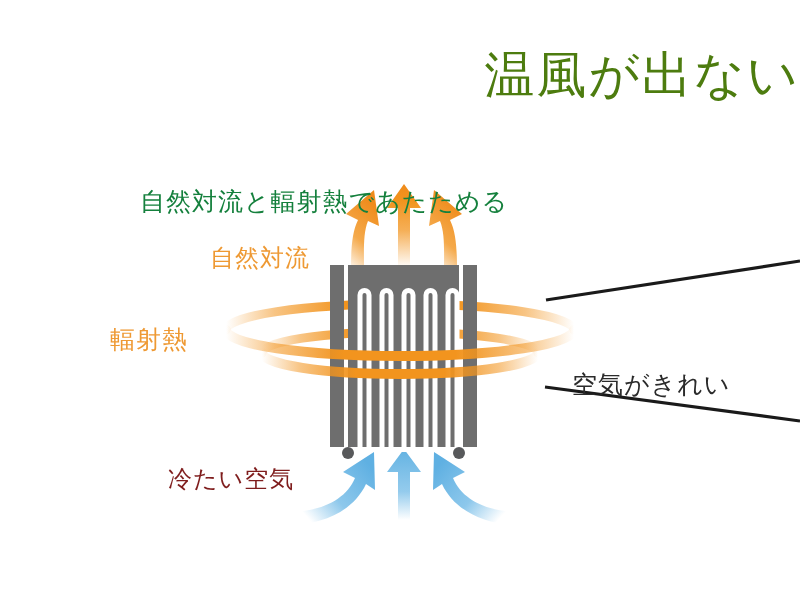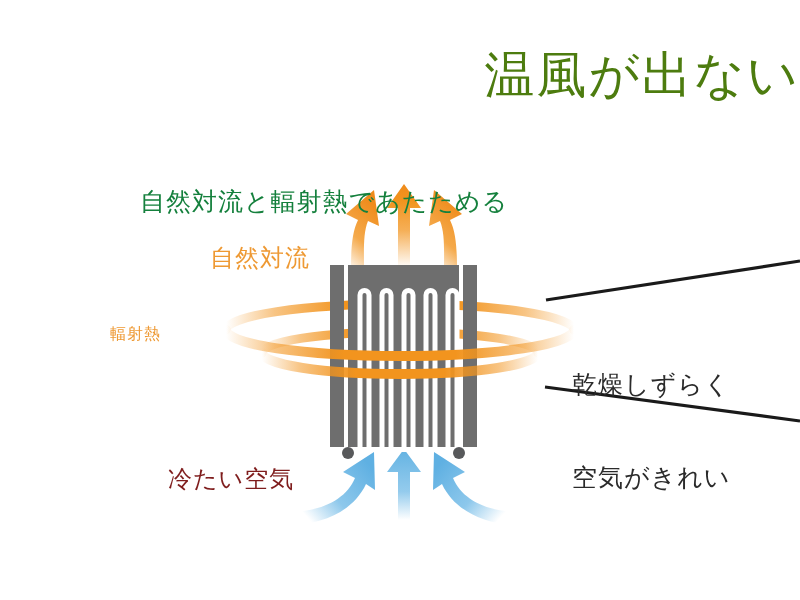--- a/index.html
+++ b/index.html
@@ -49,21 +49,21 @@
     left: 210px;
     top: 216px;
     font-size: 24px;
     color: #ee9933;
     letter-spacing: 1px;
     margin-top: 27px;
   }
   #label-radiant {
     left: 110px;
     top: 324px;
-    font-size: 16px;
+    font-size: 25px;
     color: #ee9933;
     letter-spacing: 1px;
   }
   #label-coldair {
     left: 168px;
     top: 464px;
     font-size: 24px;
     color: #7f1d1d;
     letter-spacing: 1px;
   }
@@ -229,15 +229,14 @@
 
 <div class="txt" id="subtitle">自然対流と輻射熱であたためる</div>
 
 <div class="txt" id="label-convection">自然対流</div>
 
 <div class="txt" id="label-radiant">輻射熱</div>
 
 <div class="txt" id="label-coldair">冷たい空気</div>
 
 <div class="txt" id="callout-text">
-  <span>乾燥しずらく</span>
   <span>空気がきれい</span>
 </div>
 
 </body></html>

